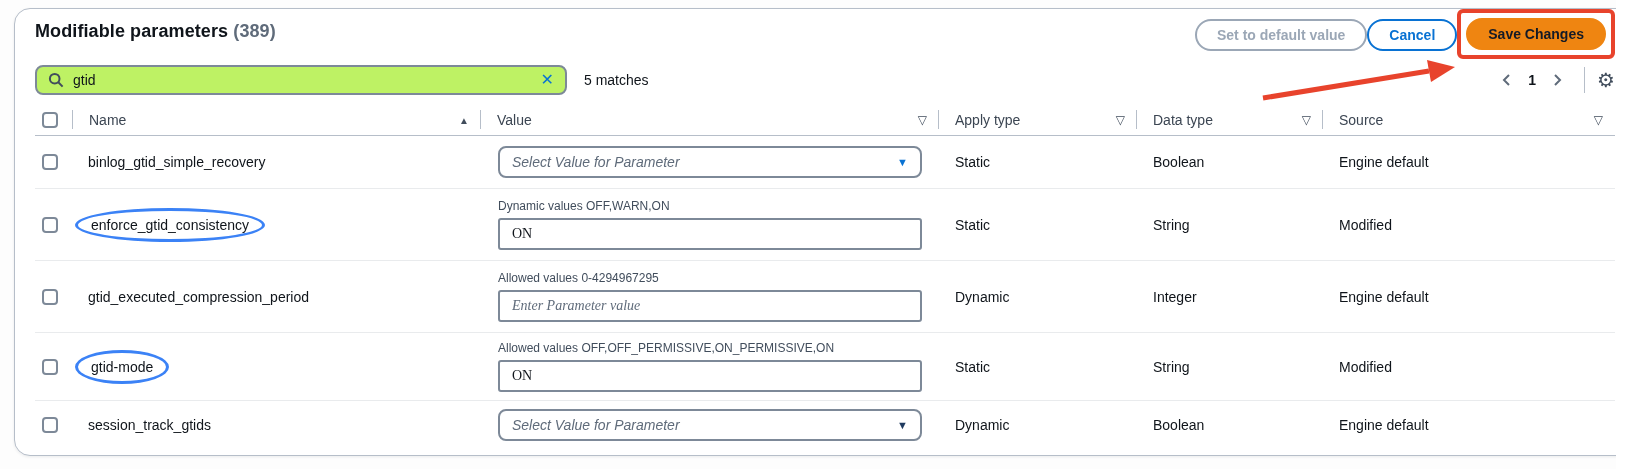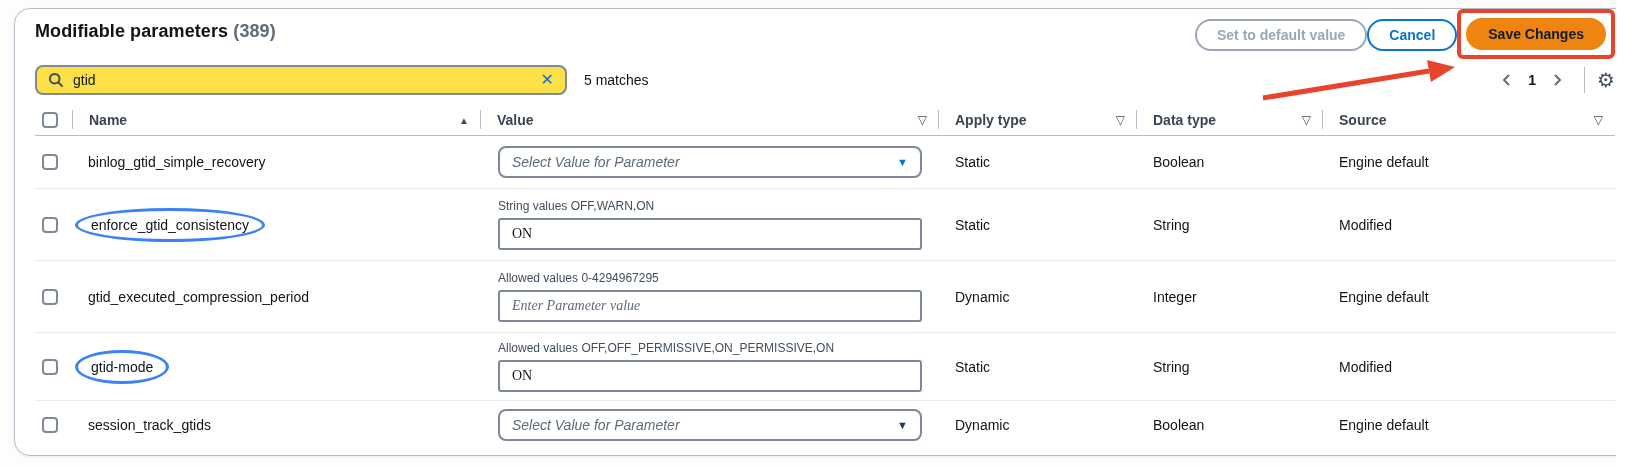--- a/index.html
+++ b/index.html
@@ -26,35 +26,35 @@
     white-space:nowrap; cursor:pointer; font-family:inherit;
   }
   .btn-disabled { border:2px solid #9ba7b6; color:#9ba7b6; }
   .btn-cancel   { border:2px solid #0972d3; color:#0972d3; }
   .btn-save     { border:2px solid #ef8511; background:#ef8511; color:#131a27; }
   .savebox { border:4px solid #e8432c; border-radius:6px; padding:5px 5px; margin-top:-10px; }
   
   .search-row { display:flex; align-items:center; margin-top:8px; height:30px; }
   .search {
     width:532px; height:30px; border:2px solid #7d8998; border-radius:8px;
-    display:flex; align-items:center; padding:0 11px; gap:9px; background:#fde047;
+    display:flex; align-items:center; padding:0 11px; gap:9px; background:#bef264;
   }
   .search-text { flex:1; font-size:14px; color:#0f141a; }
   .clear-x { color:#0972d3; font-size:16px; font-weight:700; cursor:pointer; line-height:1; }
   .matches { margin-left:17px; color:#0f141a; }
   .pager { margin-left:auto; display:flex; align-items:center; color:#5f6b7a; }
   .pg-btn { width:26px; height:26px; display:flex; align-items:center; justify-content:center; cursor:pointer; }
   .pg-num { font-weight:700; color:#0f141a; margin:0 8px; }
   .pg-sep { width:1px; height:26px; background:#b6bec9; margin:0 12px 0 14px; }
   .gear { font-size:20px; color:#414d5c; cursor:pointer; line-height:1; }
   
   .grid-cols { display:grid; grid-template-columns:38px 408px 458px 198px 186px 1fr; }
   .thead {
     margin-top:10px; height:31px; align-items:center;
-    border-bottom:1px solid #b6bec9; font-weight:700; color:#3b4552; font-size:14px;
+    border-bottom:1px solid #b6bec9; font-weight:400; color:#3b4552; font-size:14px;
   }
   .hcell { position:relative; height:100%; display:flex; align-items:center; padding-left:16px; }
   .hcell.divided::after { content:""; position:absolute; right:0; top:5px; bottom:6px; width:1px; background:#b6bec9; }
   .hcell .sort { position:absolute; right:12px; font-size:10px; color:#414d5c; }
   .hcell .sortable { font-size:12px; }
   .cb-cell { display:flex; align-items:center; padding-left:7px; }
   .checkbox { width:16px; height:16px; border:2px solid #7d8998; border-radius:4px; background:#fff; cursor:pointer; flex:0 0 auto; }
   .trow { align-items:center; border-bottom:1px solid #e9ebed; }
   .trow:last-child { border-bottom:none; }
   .h53 { height:53px; } .h72 { height:72px; } .h68 { height:68px; } .h48 { height:48px; }
@@ -167,21 +167,21 @@
     </div>
 
     <div class="trow grid-cols h72">
       <div class="cb-cell">
           <span class="checkbox"></span>
         </div>
       <div class="name-cell">
         <span class="circled">enforce_gtid_consistency</span>
       </div>
       <div class="value-cell">
-        <div class="allowed">String values OFF,WARN,ON</div>
+        <div class="allowed">Dynamic values OFF,WARN,ON</div>
         <input class="vinput" type="text" value="ON" style="">
       </div>
       <div class="cell-text">Static</div>
       <div class="cell-text">String</div>
       <div class="cell-text">Modified</div>
     </div>
 
     <div class="trow grid-cols h72">
       <div class="cb-cell">
           <span class="checkbox"></span>

